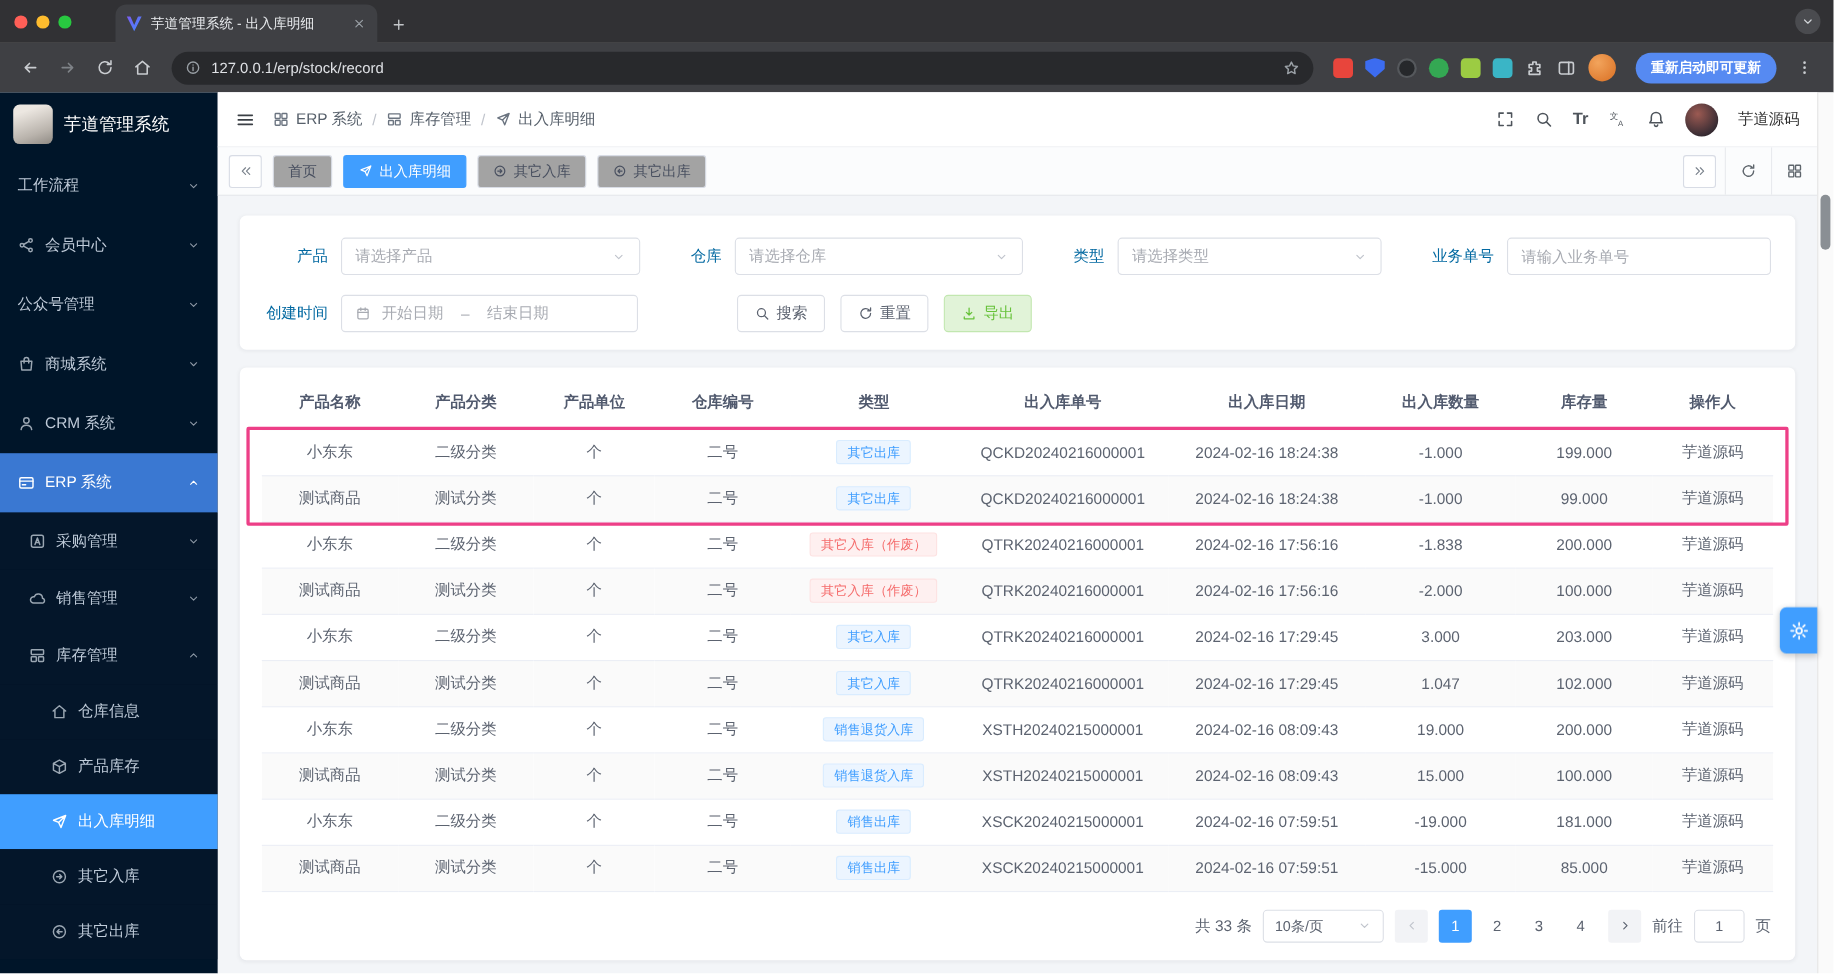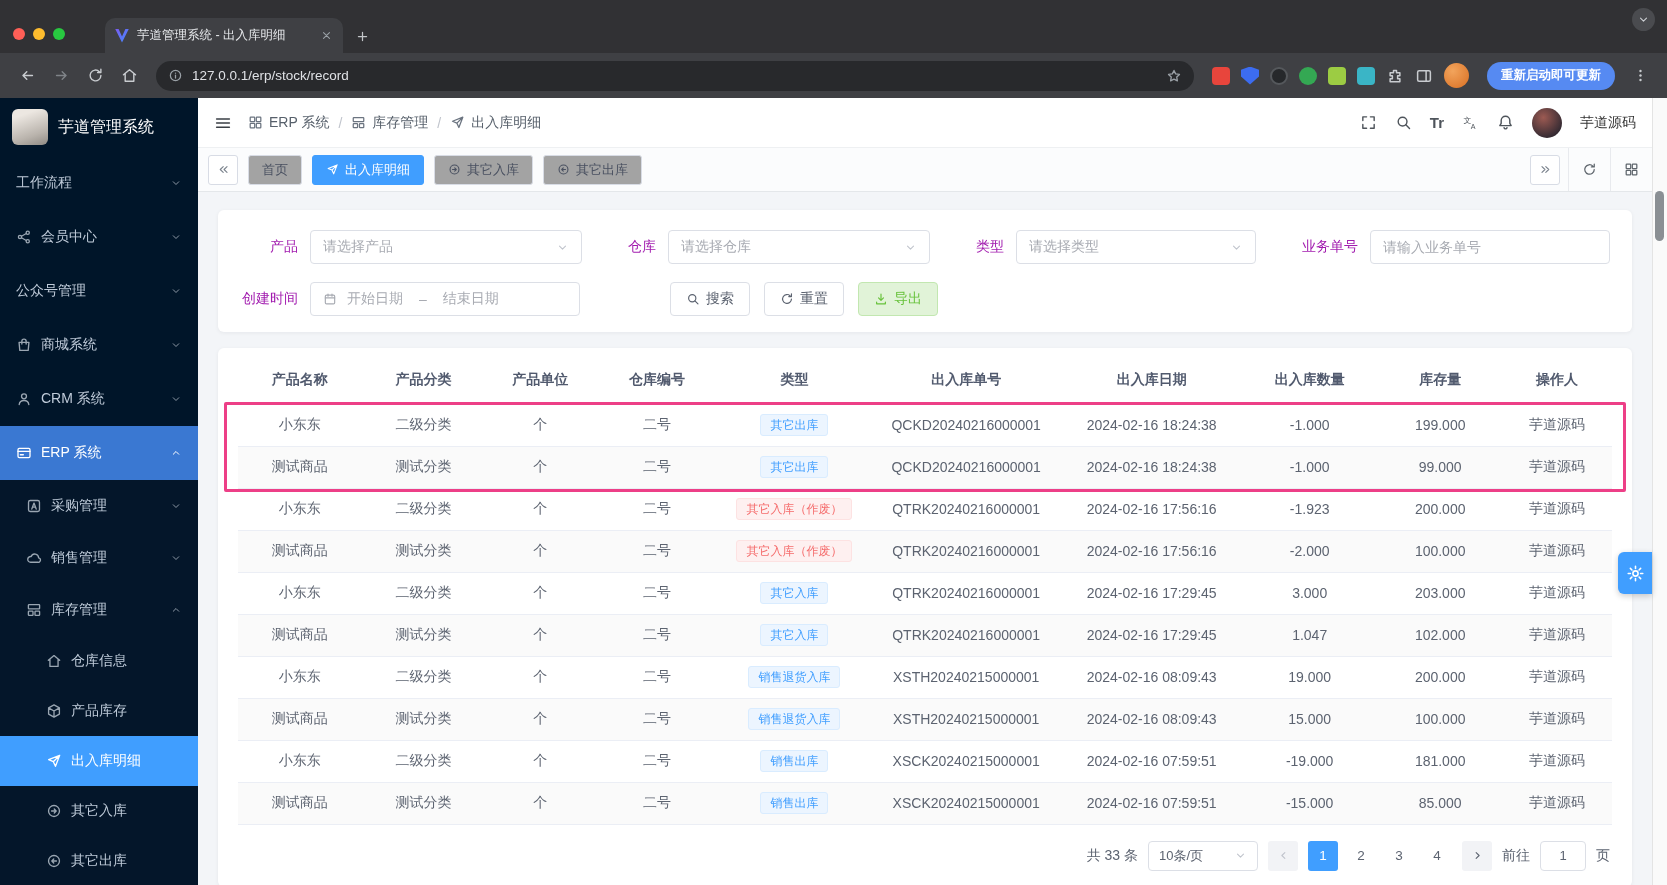--- a/index.html
+++ b/index.html
@@ -2,21 +2,21 @@
 <html style="--accent: #409eff; --highlight: #ed3f87; --success: #67c23a; --danger: #f56c6c;"><head>
 <meta charset="utf-8">
 <style>
   * { margin:0; padding:0; box-sizing:border-box; }
   html,body { width:1667px; height:885px; overflow:hidden;
     font-family:"Liberation Sans","DejaVu Sans",sans-serif; background:#fff; }
   .icon { display:inline-flex; width:1em; height:1em; flex-shrink:0; }
   .icon svg { width:100%; height:100%; display:block; }
 
   
-  .tabstrip { height:53px; background:#313134; display:flex; align-items:flex-end; position:relative; }
+  .tabstrip { height:39px; background:#313134; display:flex; align-items:flex-end; position:relative; }
   .lights { display:flex; gap:8px; align-items:center; height:39px; padding:0 14px 0 13px; }
   .light { width:12px; height:12px; border-radius:50%; }
   .light.red { background:#ff5f57; } .light.yellow { background:#febc2e; } .light.green { background:#28c840; }
   .btab { height:35px; margin-left:26px; width:238px; background:#3f4044; border-radius:10px 10px 0 0;
     display:flex; align-items:center; padding:0 10px; gap:8px; }
   .favicon { width:14px; height:14px; flex-shrink:0;
     background:linear-gradient(135deg,#7b5cf0,#3f8cff);
     clip-path:polygon(0 0,50% 100%,100% 0,76% 0,50% 58%,24% 0); }
   .btab-title { flex:1; font-size:12.5px; color:#e8eaed; white-space:nowrap; overflow:hidden; text-overflow:ellipsis; }
   .btab-close { font-size:13px; color:#9aa0a6; }
@@ -101,21 +101,21 @@
 
   .content { flex:1; padding:18px 20px 0; overflow:hidden; }
   .card { background:#fff; border-radius:6px; box-shadow:0 1px 4px rgba(0,21,41,.06); }
 
   
   .filter-card { padding:20px 18px 16px; margin-bottom:16px; }
   .filter-row { display:flex; align-items:center; }
   .filter-row + .filter-row { margin-top:18px; }
   .fgroup { display:flex; align-items:center; margin-right:46px; }
   .fgroup:last-child { margin-right:0; }
-  .flabel { font-size:14px; color:#a21caf; margin-right:12px; white-space:nowrap; }
+  .flabel { font-size:14px; color:#0369a1; margin-right:12px; white-space:nowrap; }
   .flabel.fixed { width:62px; text-align:right; }
   .select { height:34px; border:1px solid #dcdfe6; border-radius:4px; background:#fff;
     display:flex; align-items:center; justify-content:space-between; padding:0 12px; font-size:14px; }
   .select .ph { color:#a8abb2; }
   .sel-chev { font-size:13px; color:#c0c4cc; }
   .w272 { width:272px; } .w262 { width:262px; } .w240 { width:240px; } .w270 { width:270px; }
   .tinput { height:34px; border:1px solid #dcdfe6; border-radius:4px; padding:0 12px; font-size:14px;
     color:#606266; outline:none; font-family:inherit; }
   .tinput::placeholder { color:#a8abb2; }
   .daterange { height:34px; border:1px solid #dcdfe6; border-radius:4px; background:#fff;
@@ -721,21 +721,21 @@
                   <td>芋道源码</td>
                 </tr>
                 <tr>
                   <td>小东东</td>
                   <td>二级分类</td>
                   <td>个</td>
                   <td>二号</td>
                   <td><span class="tag red">其它入库（作废）</span></td>
                   <td>QTRK20240216000001</td>
                   <td>2024-02-16 17:56:16</td>
-                  <td>-1.923</td>
+                  <td>-1.838</td>
                   <td>200.000</td>
                   <td>芋道源码</td>
                 </tr>
                 <tr class="striped">
                   <td>测试商品</td>
                   <td>测试分类</td>
                   <td>个</td>
                   <td>二号</td>
                   <td><span class="tag red">其它入库（作废）</span></td>
                   <td>QTRK20240216000001</td>

